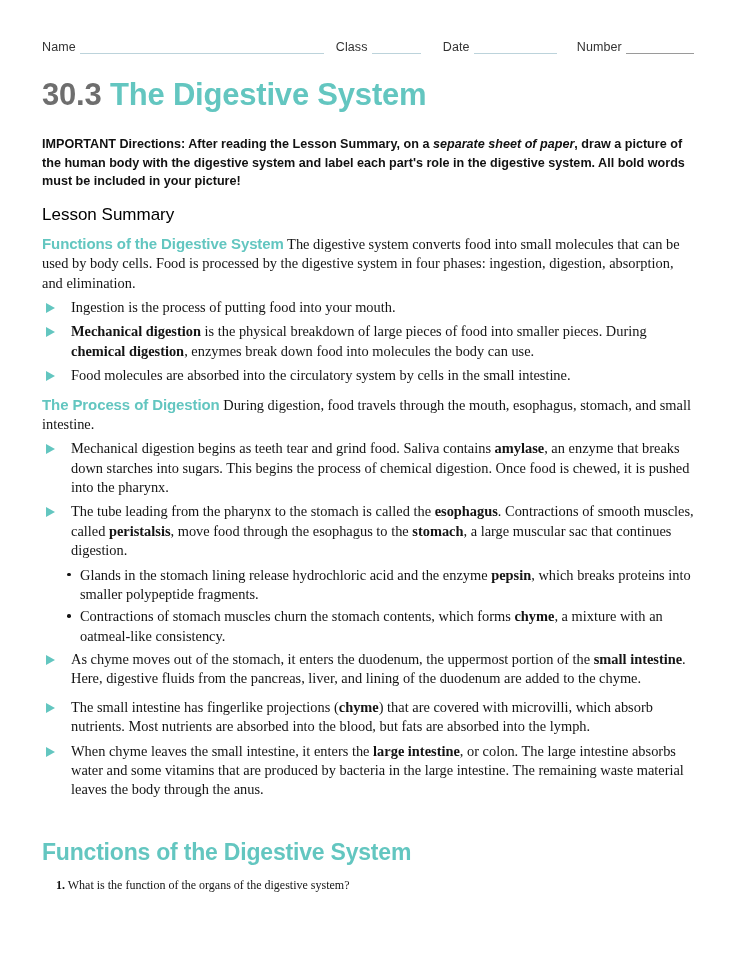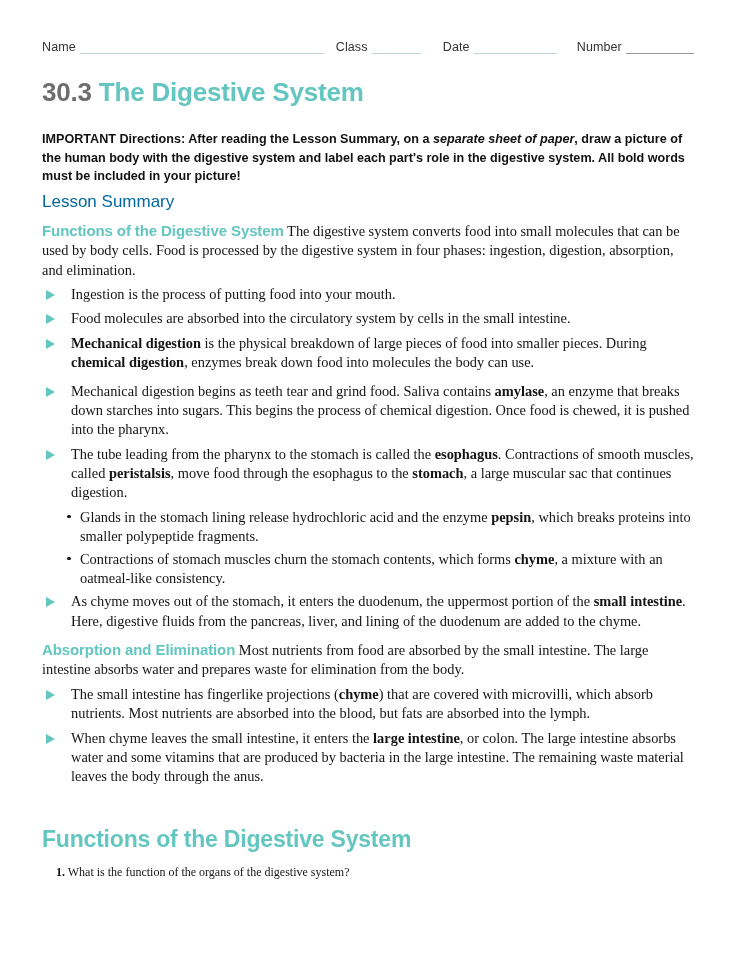--- a/index.html
+++ b/index.html
@@ -40,21 +40,21 @@
   .rule.dark { border-bottom-color: #9a9a9a; }
   .rule.name   { width: 258px; }
   .rule.klass  { width: 52px;  margin-right: 22px; }
   .rule.date   { width: 88px;  margin-right: 20px; }
   .rule.number { width: 72px; }
 
   
   .title {
     font-family: "Liberation Sans", sans-serif;
     font-weight: bold;
-    font-size: 26px;
+    font-size: 31px;
     margin-top: 23px;
     letter-spacing: -0.2px;
   }
   .title .num  { color: #6e6e6e; }
   .title .rest { color: #63c6c0; }
 
   
   .directions {
     font-family: "Liberation Sans", sans-serif;
     font-weight: bold;
@@ -62,22 +62,22 @@
     line-height: 1.48;
     color: #111111;
     margin-top: 22px;
     max-width: 648px;
   }
   .directions .ital { font-style: italic; }
 
   .lesson-summary {
     font-family: "Liberation Sans", sans-serif;
     font-size: 17px;
-    color: #0369a1;
-    margin-top: 6px;
+    color: #000000;
+    margin-top: 14px;
   }
 
   
   .section { margin-top: 9px; }
   .section-head {
     font-family: "Liberation Sans", sans-serif;
     font-weight: bold;
     font-size: 15px;
     color: #63c6c0;
     letter-spacing: -0.1px;
@@ -181,46 +181,46 @@
 
   <div class="lesson-summary">Lesson Summary</div>
 
   <div class="section">
     <div class="body-text intro">
       <span class="section-head">Functions of the Digestive System</span>
       <span>The digestive system converts food into small molecules that can be used by body cells. Food is processed by the digestive system in four phases: ingestion, digestion, absorption, and elimination.</span>
     </div>
     <ul class="arrow">
       <li class="body-text"><span class="tri"></span><span>Ingestion is the process of putting food into your mouth.</span></li>
+      <li class="body-text"><span class="tri"></span><b>Mechanical digestion</b><span> is the physical breakdown of large pieces of food into smaller pieces. During </span><b>chemical digestion</b><span>, enzymes break down food into molecules the body can use.</span></li>
       <li class="body-text"><span class="tri"></span><span>Food molecules are absorbed into the circulatory system by cells in the small intestine.</span></li>
-      <li class="body-text"><span class="tri"></span><b>Mechanical digestion</b><span> is the physical breakdown of large pieces of food into smaller pieces. During </span><b>chemical digestion</b><span>, enzymes break down food into molecules the body can use.</span></li>
     </ul>
   </div>
 
   <div class="section">
+    <div class="body-text intro">
+      <span class="section-head">The Process of Digestion</span>
+      <span>During digestion, food travels through the mouth, esophagus, stomach, and small intestine.</span>
+    </div>
     <ul class="arrow">
       <li class="body-text"><span class="tri"></span><span>Mechanical digestion begins as teeth tear and grind food. Saliva contains </span><b>amylase</b><span>, an enzyme that breaks down starches into sugars. This begins the process of chemical digestion. Once food is chewed, it is pushed into the pharynx.</span></li>
       <li class="body-text"><span class="tri"></span><span>The tube leading from the pharynx to the stomach is called the </span><b>esophagus</b><span>. Contractions of smooth muscles, called </span><b>peristalsis</b><span>, move food through the esophagus to the </span><b>stomach</b><span>, a large muscular sac that continues digestion.</span></li>
     </ul>
     <div class="sub-wrap">
       <ul class="dot">
         <li class="body-text"><span class="dt"></span><span>Glands in the stomach lining release hydrochloric acid and the enzyme </span><b>pepsin</b><span>, which breaks proteins into smaller polypeptide fragments.</span></li>
         <li class="body-text"><span class="dt"></span><span>Contractions of stomach muscles churn the stomach contents, which forms </span><b>chyme</b><span>, a mixture with an oatmeal-like consistency.</span></li>
       </ul>
     </div>
     <ul class="arrow" style="margin-top:3px">
       <li class="body-text"><span class="tri"></span><span>As chyme moves out of the stomach, it enters the duodenum, the uppermost portion of the </span><b>small intestine</b><span>. Here, digestive fluids from the pancreas, liver, and lining of the duodenum are added to the chyme.</span></li>
     </ul>
   </div>
 
   <div class="section">
-    <div class="body-text intro">
-      <span class="section-head">Absorption and Elimination</span>
-      <span>Most nutrients from food are absorbed by the small intestine. The large intestine absorbs water and prepares waste for elimination from the body.</span>
-    </div>
     <ul class="arrow">
       <li class="body-text"><span class="tri"></span><span>The small intestine has fingerlike projections (</span><b>chyme</b><span>) that are covered with microvilli, which absorb nutrients. Most nutrients are absorbed into the blood, but fats are absorbed into the lymph.</span></li>
       <li class="body-text"><span class="tri"></span><span>When chyme leaves the small intestine, it enters the </span><b>large intestine</b><span>, or colon. The large intestine absorbs water and some vitamins that are produced by bacteria in the large intestine. The remaining waste material leaves the body through the anus.</span></li>
     </ul>
   </div>
 
   <div class="q-title">Functions of the Digestive System</div>
   <div class="q-item body-text">
     <span class="qnum">1.</span>
     <span>What is the function of the organs of the digestive system?</span>

